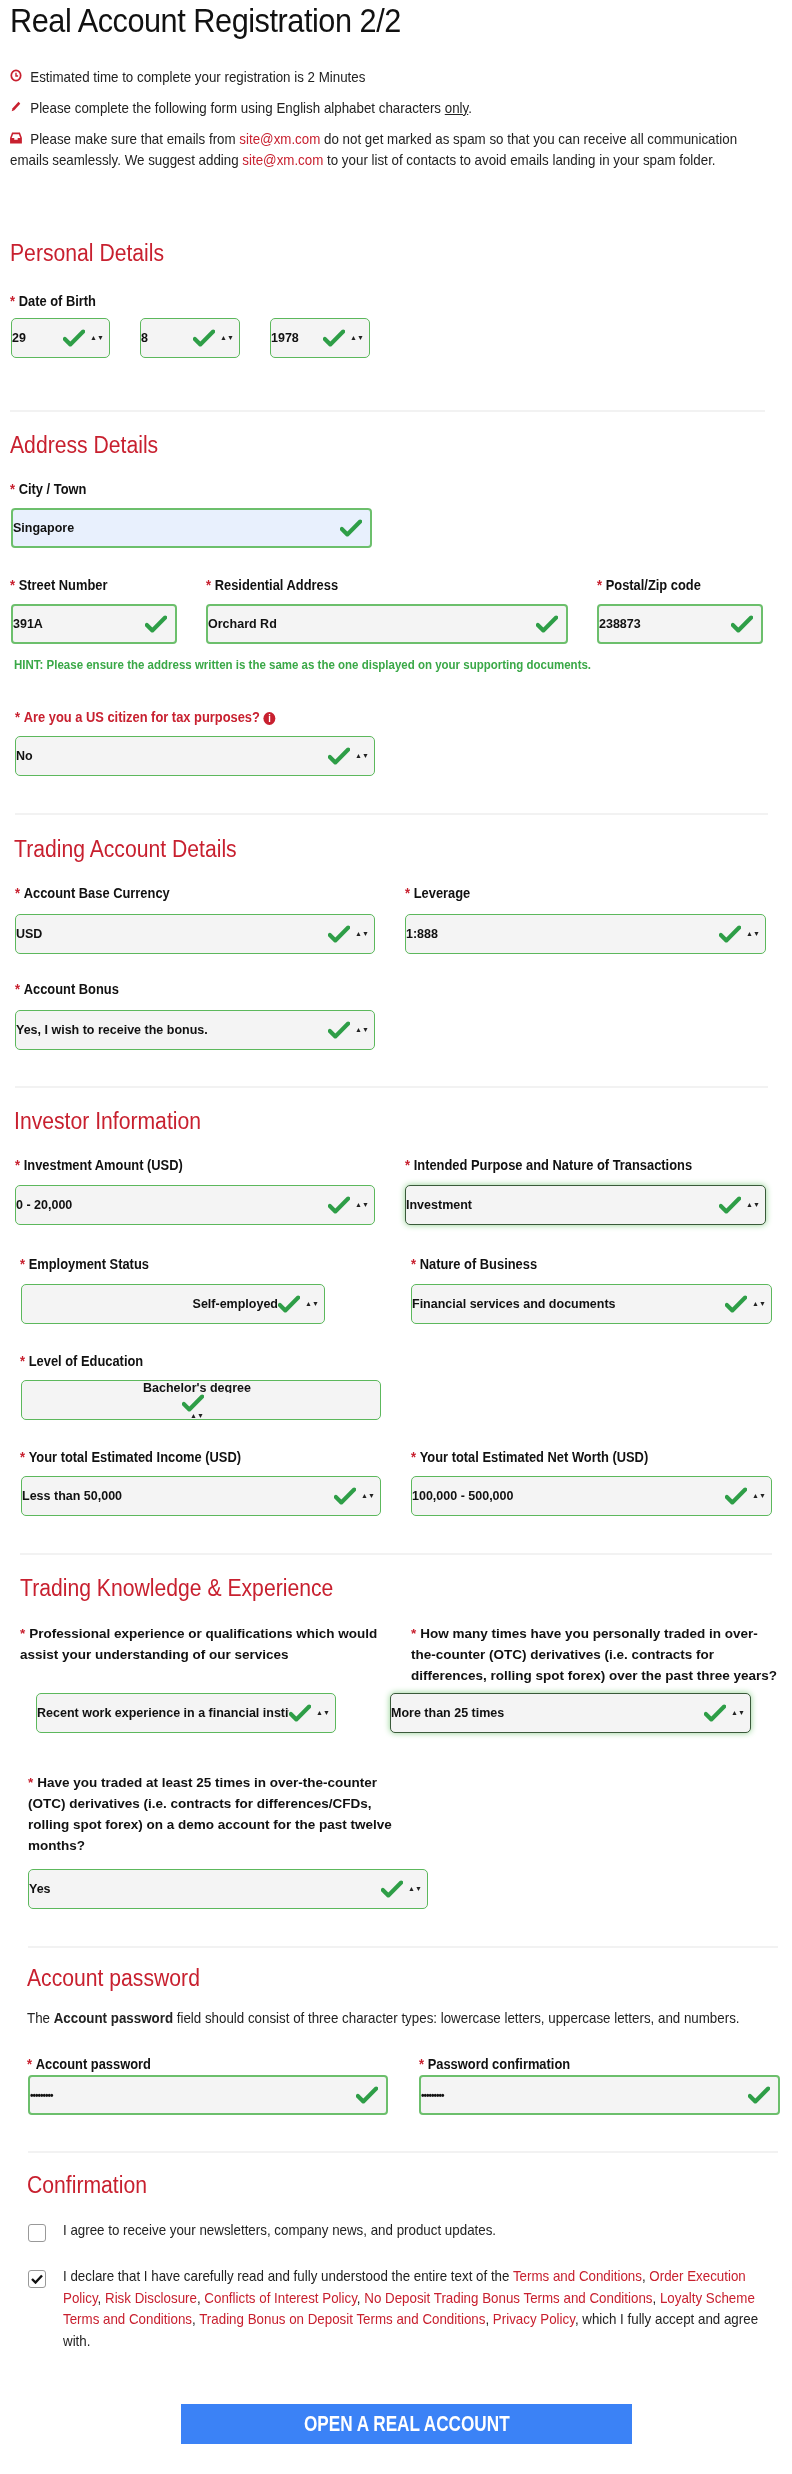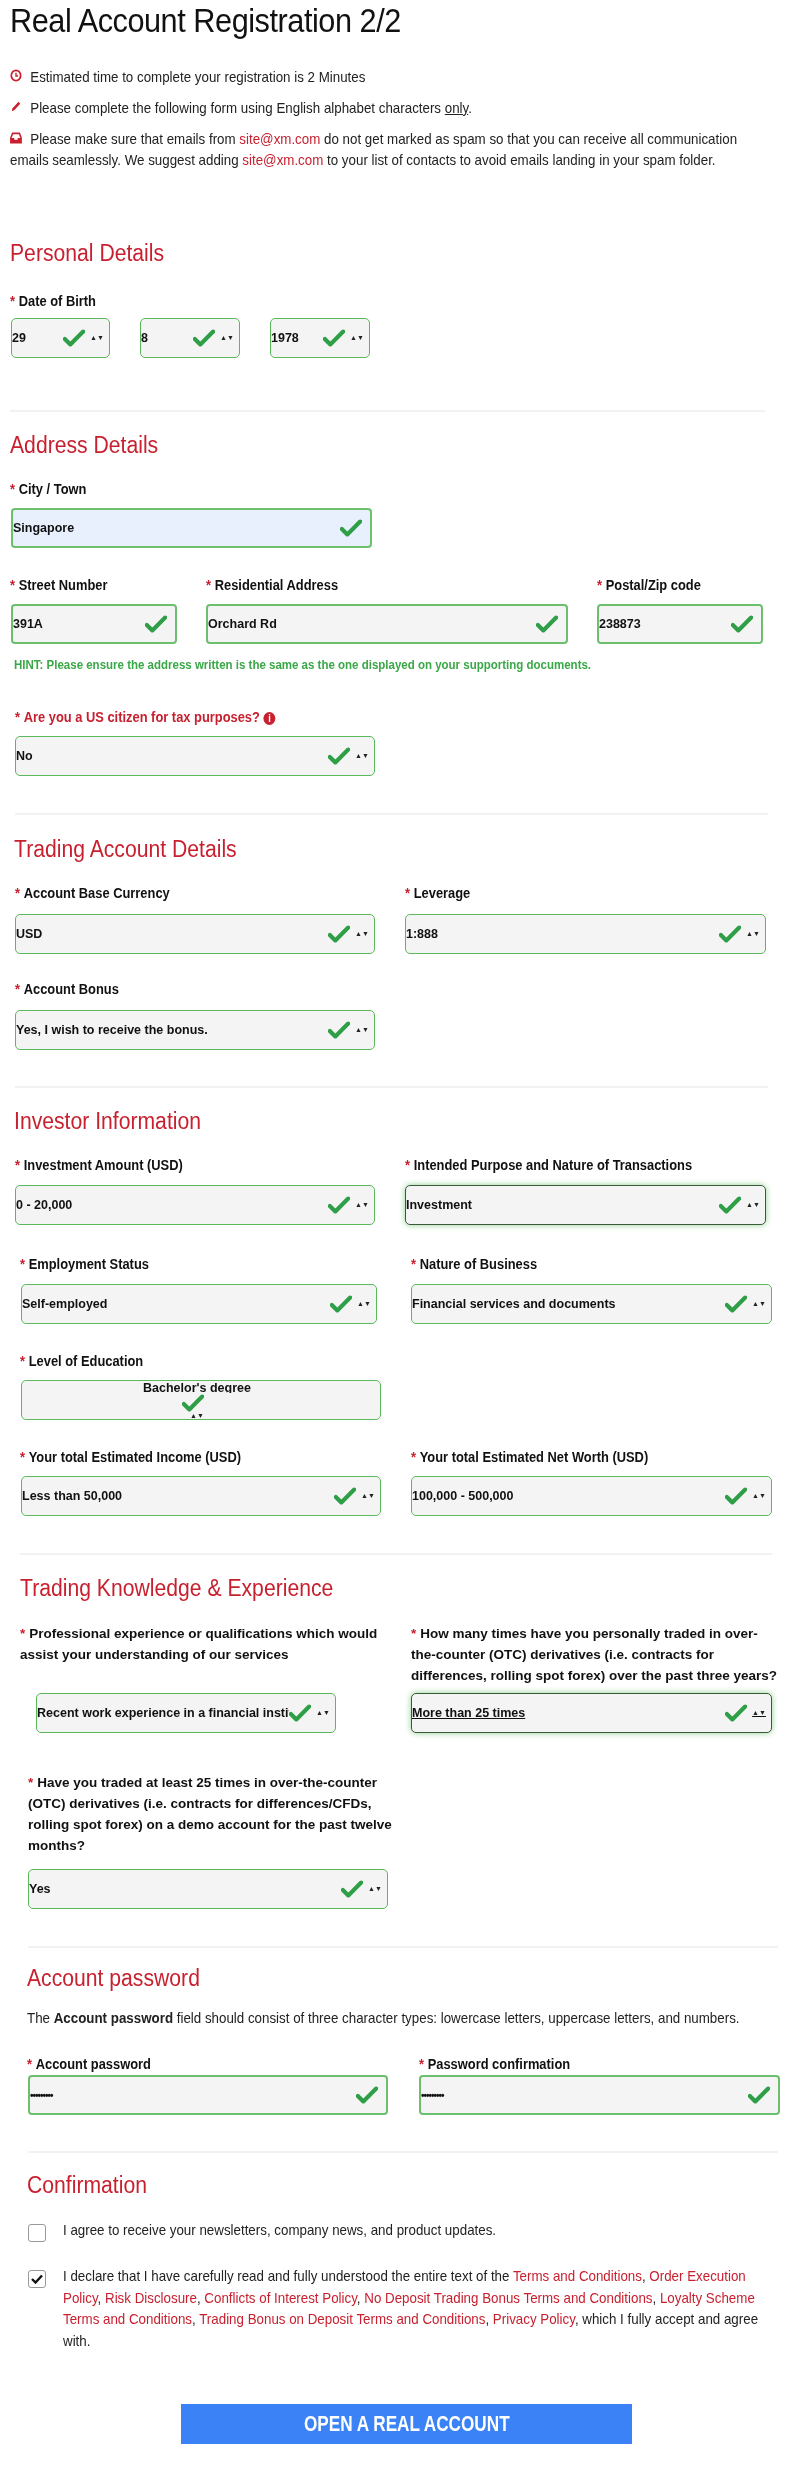--- a/index.html
+++ b/index.html
@@ -225,21 +225,21 @@
 <div class="abs label" style="left:405px; top:1154px;"><span class="req">*</span><span>Intended Purpose and Nature of Transactions</span></div>
 <div class="abs field focus" style="left:405px; top:1185px; width:361px;">
   <span class="val">Investment</span>
   <svg class="check">
       <use href="#chk"></use>
     </svg>
   <span class="arrows">▲▼</span>
 </div>
 
 <div class="abs label" style="left:20px; top:1253px;"><span class="req">*</span><span>Employment Status</span></div>
-<div class="abs field" style="left:21px; top:1284px; width:356px;">
+<div class="abs field" style="left:21px; top:1284px; width:304px;text-align:right;">
   <span class="val">Self-employed</span>
   <svg class="check">
       <use href="#chk"></use>
     </svg>
   <span class="arrows">▲▼</span>
 </div>
 <div class="abs label" style="left:411px; top:1253px;"><span class="req">*</span><span>Nature of Business</span></div>
 <div class="abs field" style="left:411px; top:1284px; width:361px;">
   <span class="val">Financial services and documents</span>
   <svg class="check">
@@ -279,30 +279,30 @@
 <div class="abs section-title" style="left:20px; top:1575px;">Trading Knowledge &amp; Experience</div>
 <div class="abs label wrap" style="left:20px; top:1623px; width:360px; line-height:21px;"><span class="req">*</span><span>Professional experience or qualifications which would assist your understanding of our services</span></div>
 <div class="abs field" style="left:36px; top:1693px; width:300px;">
   <span class="val">Recent work experience in a financial institution</span>
   <svg class="check">
       <use href="#chk"></use>
     </svg>
   <span class="arrows">▲▼</span>
 </div>
 <div class="abs label wrap" style="left:411px; top:1623px; width:370px; line-height:21px;"><span class="req">*</span><span>How many times have you personally traded in over-the-counter (OTC) derivatives (i.e. contracts for differences, rolling spot forex) over the past three years?</span></div>
-<div class="abs field focus" style="left:411px; top:1693px; width:361px;text-decoration:underline;">
+<div class="abs field focus" style="left:390px; top:1693px; width:361px;">
   <span class="val">More than 25 times</span>
   <svg class="check">
       <use href="#chk"></use>
     </svg>
   <span class="arrows">▲▼</span>
 </div>
 
 <div class="abs label wrap" style="left:28px; top:1772px; width:365px; line-height:21px;"><span class="req">*</span><span>Have you traded at least 25 times in over-the-counter (OTC) derivatives (i.e. contracts for differences/CFDs, rolling spot forex) on a demo account for the past twelve months?</span></div>
-<div class="abs field" style="left:28px; top:1869px; width:360px;">
+<div class="abs field" style="left:28px; top:1869px; width:400px;">
   <span class="val">Yes</span>
   <svg class="check">
       <use href="#chk"></use>
     </svg>
   <span class="arrows">▲▼</span>
 </div>
 
 <div class="abs divider" style="left:28px; top:1946px; width:750px;"></div>
 
 <div class="abs section-title" style="left:27px; top:1965px;">Account password</div>

